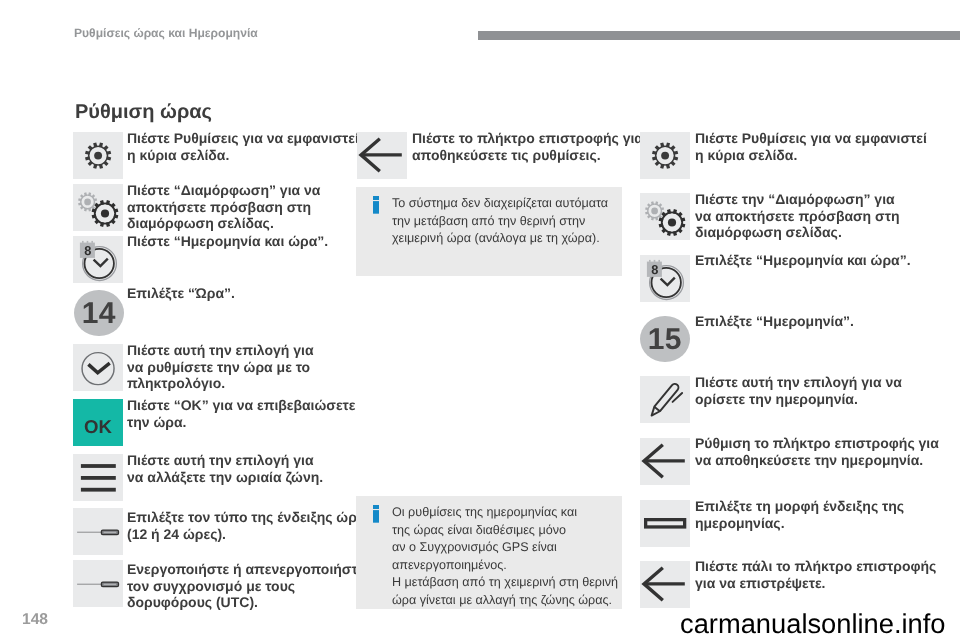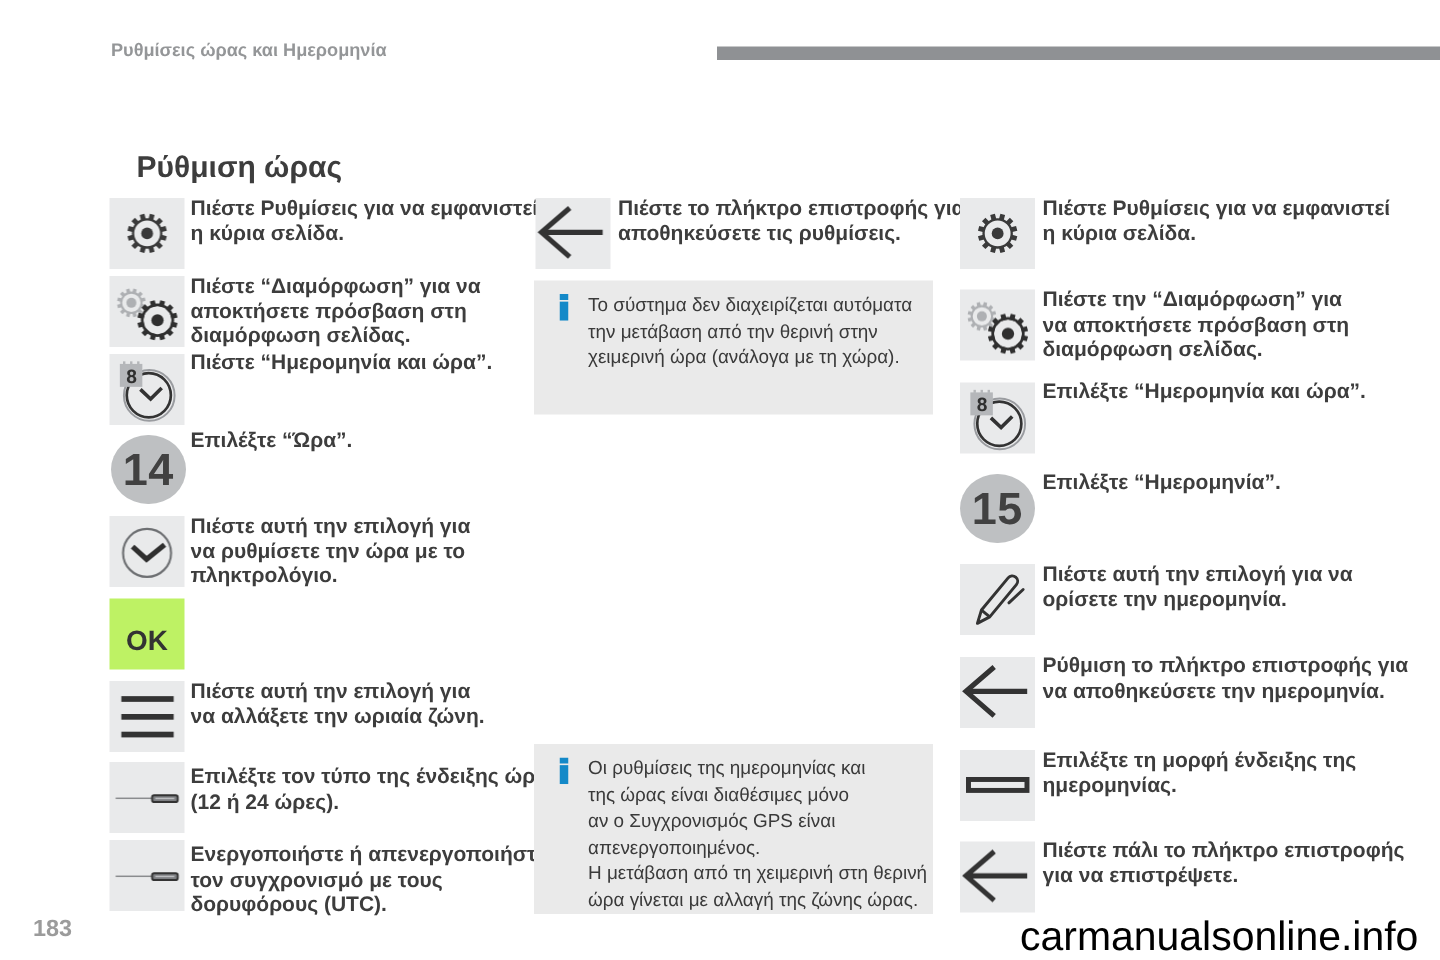--- a/index.html
+++ b/index.html
@@ -18,39 +18,39 @@
     white-space:nowrap;
     text-align:right;
   }
   .hdr-rule { position:absolute; left:478px; top:31.1px; width:482px; height:8.8px; background:#8f9194; }
 
   
   .sec-head {
     position:absolute; margin:0; font-size:20px; font-weight:bold; line-height:15px;
     color:#3d3d3d; white-space:nowrap;
   }
-  #sec-time { left:91px;  top:105.0px;text-align:right; }
+  #sec-time { left:75px;  top:105.0px;text-align:right; }
   #sec-date { left:640.9px; top:105.0px; }
 
   
   .tile {
     position:absolute; width:50px; height:47px; background:#e9eaeb;
   }
   .tile svg, .badge svg { display:block; }
   svg text { -webkit-font-smoothing:antialiased; }
   .tile, .okbox, .circ, .infobox, .stxt, .sec-head, .hdr-title, .pagenum, .wmark { will-change:transform; }
   .circ {
     position:absolute; width:49.7px; height:46.3px; border-radius:50%;
     background:#bec0c2; color:#414141;
     font-size:30px; font-weight:bold; text-align:center;
     line-height:0; padding-top:24px; box-sizing:border-box;
     letter-spacing:0.3px;
   }
   .okbox {
-    position:absolute; width:50px; height:47px; background:#bef264;
+    position:absolute; width:50px; height:47px; background:#14b8a6;
     font-size:18.6px; font-weight:bold; color:#333333;
     text-align:center; letter-spacing:0px; padding-top:28.1px;
     box-sizing:border-box; line-height:0;
   }
 
   
   .stxt {
     position:absolute; font-family:Liberation Sans, sans-serif; font-stretch:condensed;
     font-size:14px; font-weight:bold; line-height:16.6px; color:#3d3d3d;
     white-space:pre;
@@ -159,20 +159,22 @@
     <svg viewBox="0 0 50 47" width="50" height="47">
       <circle cx="25.05" cy="24.6" r="16.0" fill="none" stroke="#6e7073" stroke-width="1.45"></circle>
       <path d="M15.4 20.4 L24.7 28.8 L36.7 19.2" fill="none" stroke="#2f2f2f" stroke-width="3.5" stroke-linecap="butt" stroke-linejoin="miter"></path>
     </svg>
   </div>
   <div class="stxt" id="T5">Πιέστε αυτή την επιλογή για
 να ρυθμίσετε την ώρα με το
 πληκτρολόγιο.</div>
 
   <div class="okbox" id="L6">OK</div>
+  <div class="stxt" id="T6">Πιέστε “OK” για να επιβεβαιώσετε
+την ώρα.</div>
 
   <div class="tile" id="L7">
     <svg viewBox="0 0 50 47" width="50" height="47">
       <rect x="7.9" y="10.1" width="34.9" height="3.8" fill="#333333"></rect>
       <rect x="7.9" y="22.0" width="34.9" height="3.8" fill="#333333"></rect>
       <rect x="7.9" y="33.8" width="34.9" height="3.8" fill="#333333"></rect>
     </svg>
   </div>
   <div class="stxt" id="T7">Πιέστε αυτή την επιλογή για
 να αλλάξετε την ωριαία ζώνη.</div>
@@ -308,15 +310,15 @@
 
   <div class="tile" id="R8">
     <svg viewBox="0 0 50 47" width="50" height="47">
       <path d="M22.8 6.7 L4.0 22.9 L22.8 39.3" fill="none" stroke="#333333" stroke-width="3.4" stroke-linecap="butt" stroke-linejoin="miter"></path>
       <path d="M4.4 22.9 L44.8 22.9" fill="none" stroke="#333333" stroke-width="3.4" stroke-linecap="butt"></path>
     </svg>
   </div>
   <div class="stxt" id="RT8">Πιέστε πάλι το πλήκτρο επιστροφής
 για να επιστρέψετε.</div>
 
-  <div class="pagenum">183</div>
+  <div class="pagenum">148</div>
   <div class="wmark">carmanualsonline.info</div>
 </div>
 
 </body></html>

